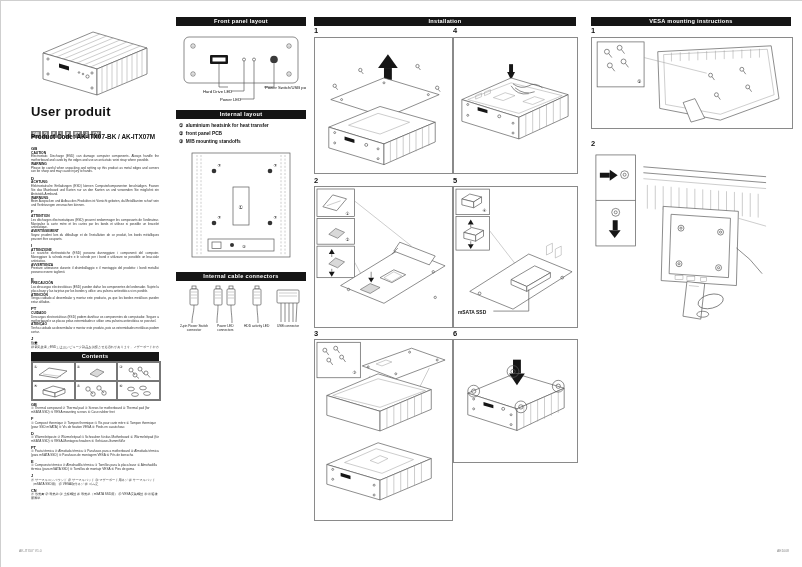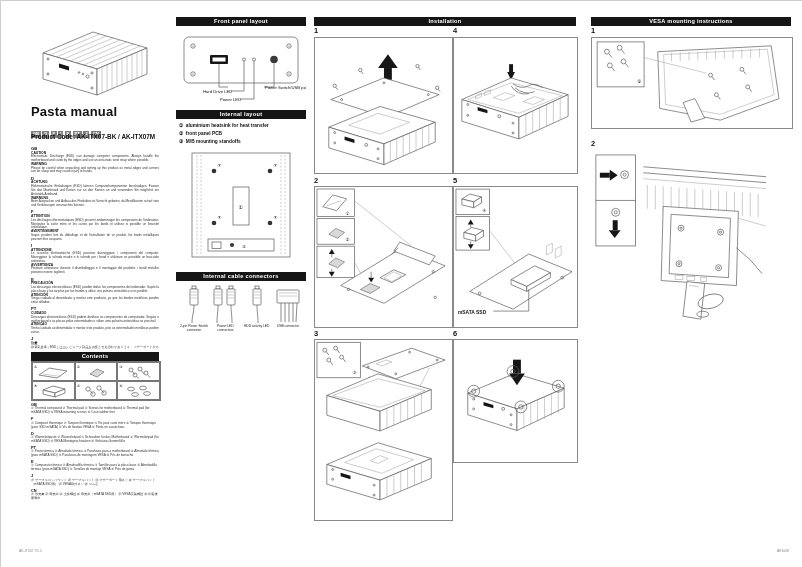--- a/index.html
+++ b/index.html
@@ -67,21 +67,21 @@
     <circle class="ln" cx="13" cy="36" r="1.1"></circle>
       <circle class="ln" cx="13" cy="51" r="1.1"></circle>
     <circle class="ln" cx="57" cy="50" r="1.1"></circle>
       <circle class="ln" cx="57" cy="65" r="1.1"></circle>
     <polygon class="blk" points="24,40.5 34,43.5 34,47.5 24,44.5"></polygon>
     <circle class="ln" cx="44" cy="49.5" r=".8"></circle>
       <circle class="ln" cx="48" cy="51" r=".8"></circle>
     <circle class="ln" cx="52.5" cy="53.5" r="1.6"></circle>
   </svg>
 
-  <div class="abs title" style="left:30px;top:103px;">Pasta manual</div>
+  <div class="abs title" style="left:30px;top:103px;">User produit</div>
   <div class="abs" style="left:30px;top:120px;" id="badges"><span class="badge">GB</span><span class="badge">D</span><span class="badge">F</span><span class="badge">I</span><span class="badge">E</span><span class="badge">PT</span><span class="badge">J</span><span class="badge">CN</span></div>
   <div class="abs pcode" style="left:30px;top:132px;">Product Code: AK-ITX07-BK / AK-ITX07M</div>
   <div class="abs" style="left:30px;top:146px;width:128px;height:202px;overflow:hidden;" id="notices">
       <div class="notice">
         <div class="nlang">GB</div>
         <div class="nhead">CAUTION</div>
         <div class="nbody">Electrostatic Discharge (ESD) can damage computer components. Always handle the motherboard and cards by the edges and use an anti-static wrist strap where possible.</div>
         <div class="nhead">WARNING</div>
         <div class="nbody">Please be careful when unpacking and setting up this product as metal edges and corners can be sharp and may cause injury to hands.</div>
       </div>

